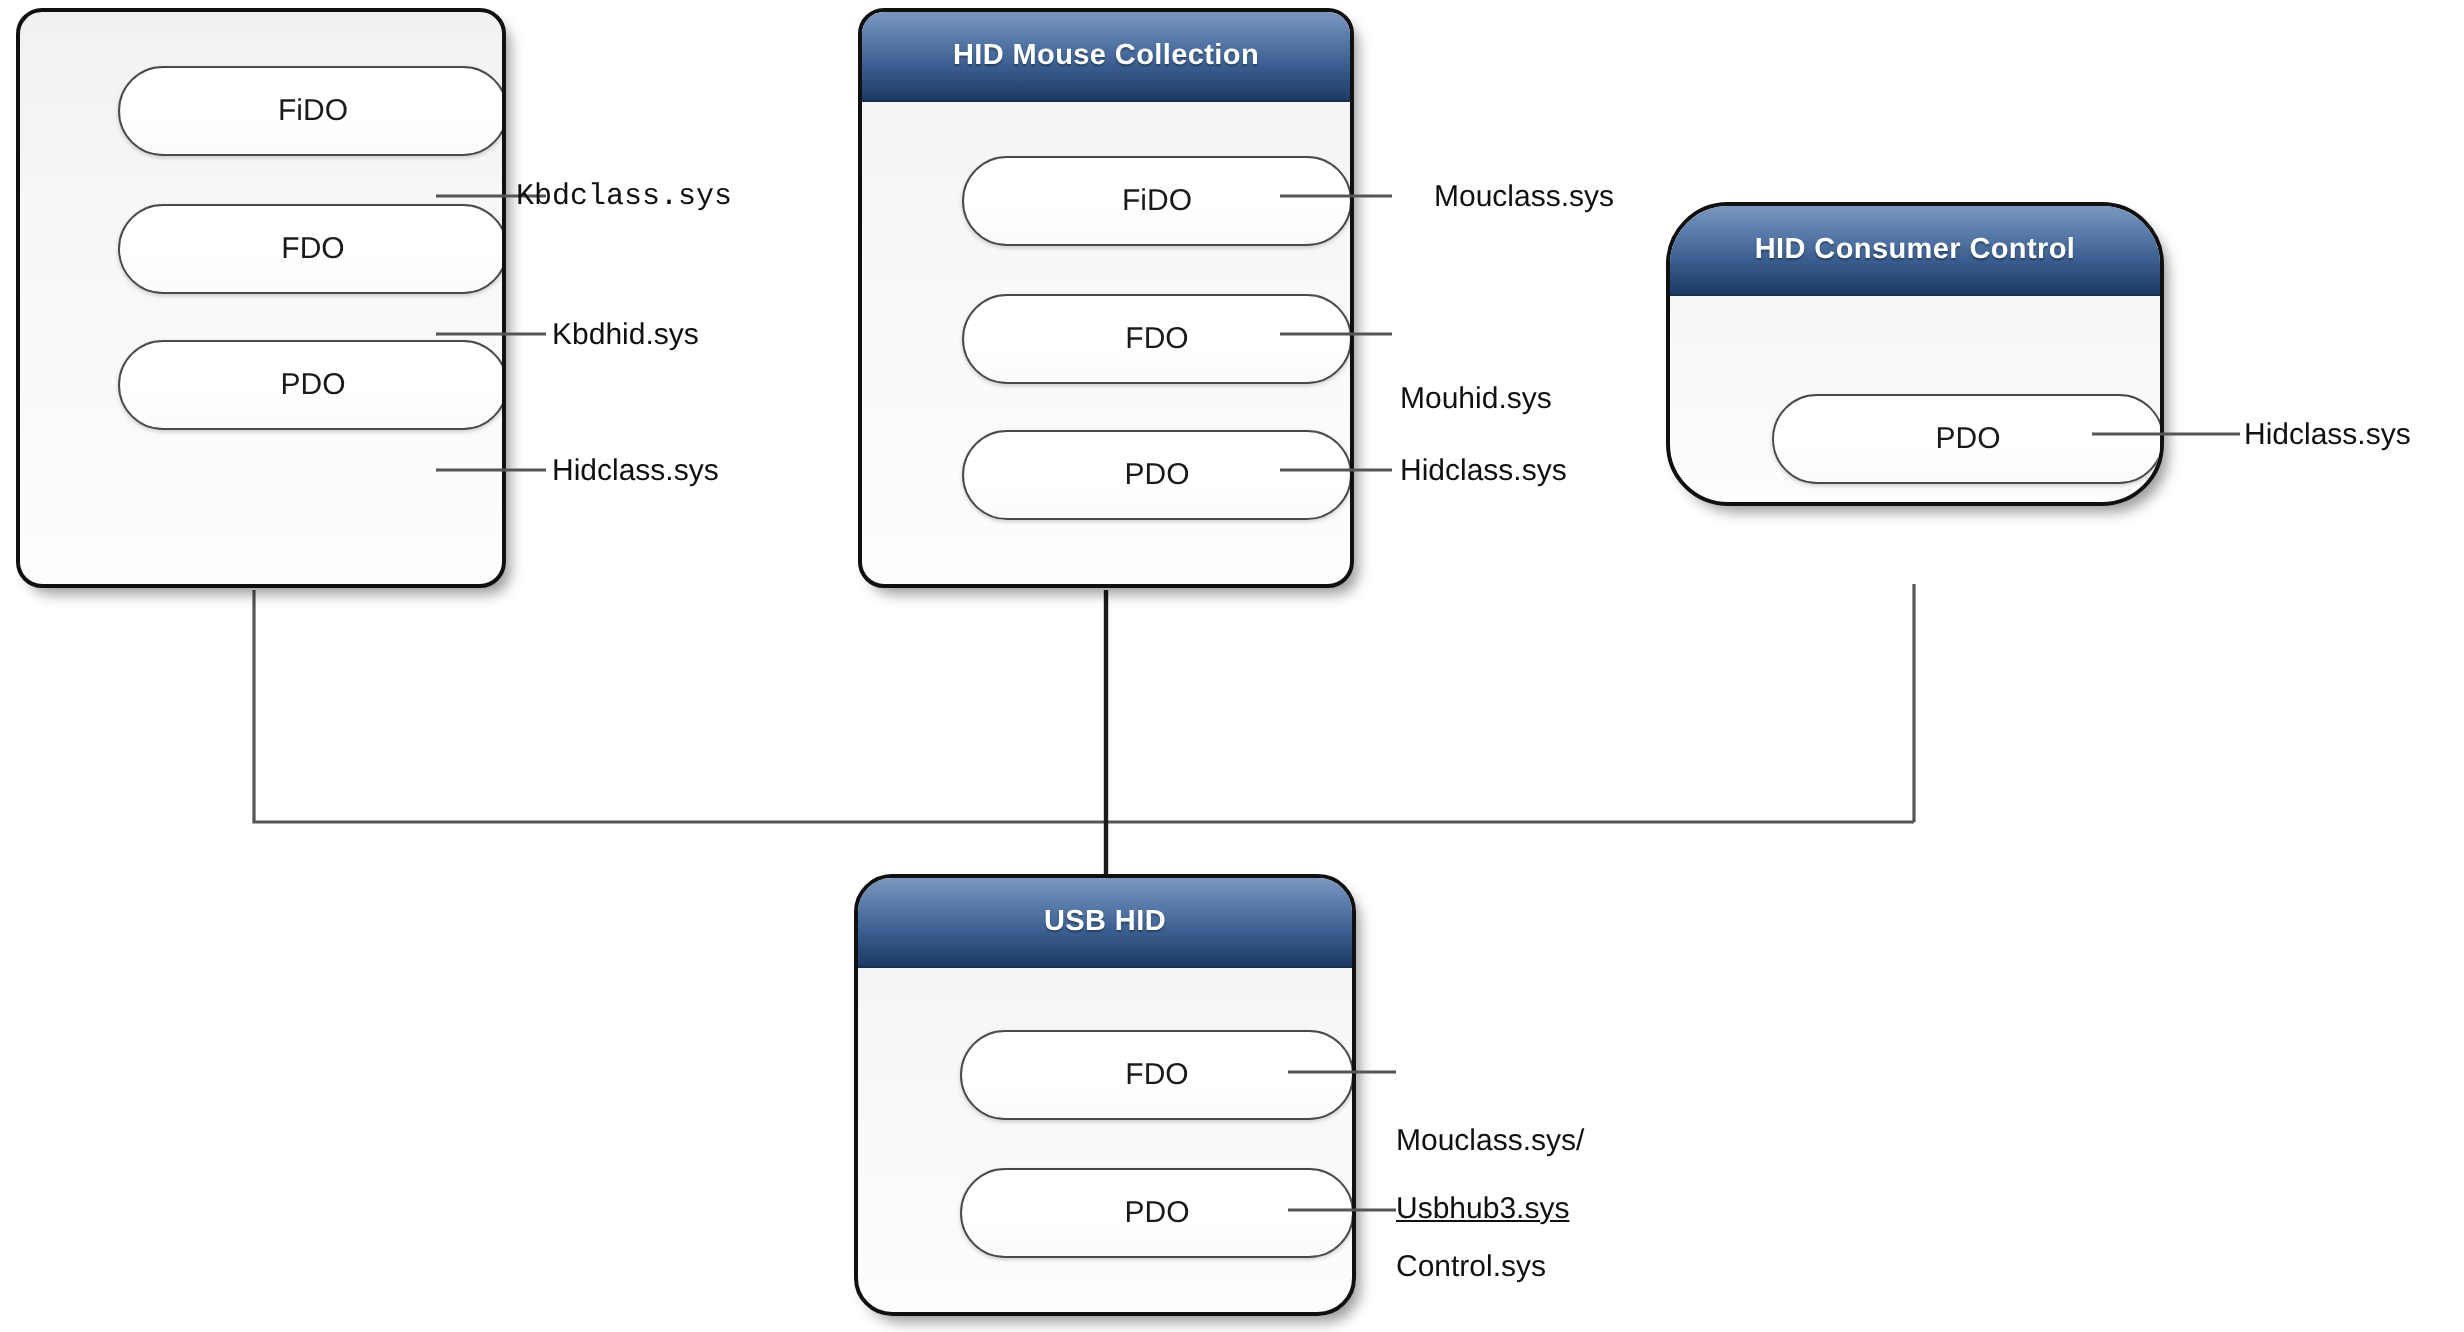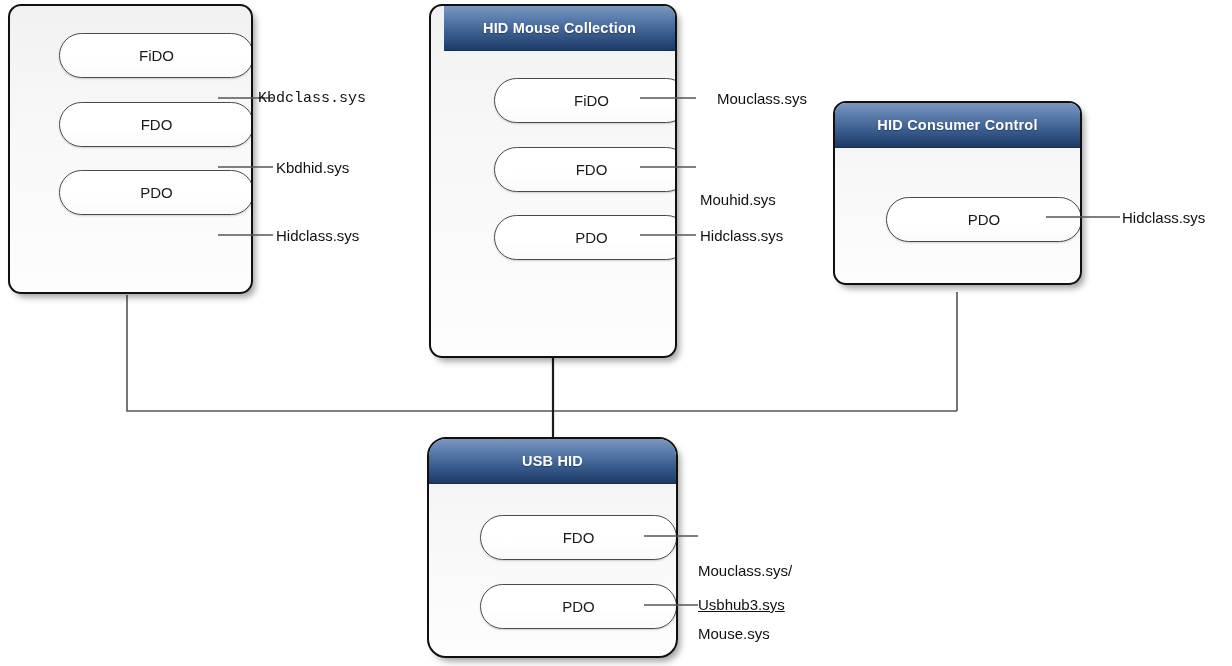--- a/index.html
+++ b/index.html
@@ -120,21 +120,21 @@
   <svg style="position:absolute; left:218px; top:80px; width:60px; height:180px;">
     <line x1="0" y1="18" x2="55" y2="18" stroke="#555555" stroke-width="1.4"></line>
     <line x1="0" y1="87" x2="55" y2="87" stroke="#555555" stroke-width="1.4"></line>
     <line x1="0" y1="155" x2="55" y2="155" stroke="#555555" stroke-width="1.4"></line>
   </svg>
 
   <div class="driver-label" style="left:258px; top:88px;font-family:Liberation Mono, monospace;">Kbdclass.sys</div>
   <div class="driver-label" style="left:276px; top:157px;">Kbdhid.sys</div>
   <div class="driver-label" style="left:276px; top:225px;">Hidclass.sys</div>
 
-  <div class="collection-box" style="left:429px; top:4px; width:248px; height:354px;padding-left:13px;">
+  <div class="collection-box" style="left:429px; top:4px; width:248px; height:290px;">
     <div class="box-header">HID Mouse Collection</div>
     <div class="box-body">
       <div class="pill" style="left:20px; top:27px; width:195px; height:45px;">
         <span>FiDO</span>
       </div>
       <div class="pill" style="left:20px; top:96px; width:195px; height:45px;">
         <span>FDO</span>
       </div>
       <div class="pill" style="left:20px; top:164px; width:195px; height:45px;">
         <span>PDO</span>
@@ -145,21 +145,21 @@
   <svg style="position:absolute; left:640px; top:80px; width:60px; height:180px;">
     <line x1="0" y1="18" x2="56" y2="18" stroke="#555555" stroke-width="1.4"></line>
     <line x1="0" y1="87" x2="56" y2="87" stroke="#555555" stroke-width="1.4"></line>
     <line x1="0" y1="155" x2="56" y2="155" stroke="#555555" stroke-width="1.4"></line>
   </svg>
 
   <div class="driver-label" style="left:700px; top:88px;margin-left:17px;">Mouclass.sys</div>
   <div class="driver-label" style="left:700px; top:157px;margin-top:32px;">Mouhid.sys</div>
   <div class="driver-label" style="left:700px; top:225px;">Hidclass.sys</div>
 
-  <div class="collection-box" style="left:833px; top:101px; width:249px; height:184px;">
+  <div class="collection-box" style="left:833px; top:101px; width:249px; height:152px;border-radius:31px;">
     <div class="box-header">HID Consumer Control</div>
     <div class="box-body">
       <div class="pill" style="left:21px; top:49px; width:196px; height:45px;">
         <span>PDO</span>
       </div>
     </div>
   </div>
 
   <svg style="position:absolute; left:1046px; top:200px; width:80px; height:40px;">
     <line x1="0" y1="17" x2="74" y2="17" stroke="#555555" stroke-width="1.4"></line>
@@ -179,18 +179,18 @@
     </div>
   </div>
 
   <svg style="position:absolute; left:644px; top:520px; width:60px; height:110px;">
     <line x1="0" y1="16" x2="54" y2="16" stroke="#555555" stroke-width="1.4"></line>
     <line x1="0" y1="85" x2="54" y2="85" stroke="#555555" stroke-width="1.4"></line>
   </svg>
 
   <div class="driver-label" style="left:698px; top:518px;">
     <div>Mouclass.sys/</div>
-    <div>Mouse.sys</div>
+    <div>Control.sys</div>
   </div>
 
   <div class="driver-label" style="left:698px; top:594px;text-decoration:underline;">Usbhub3.sys</div>
 
 </div>
 
 </body></html>

